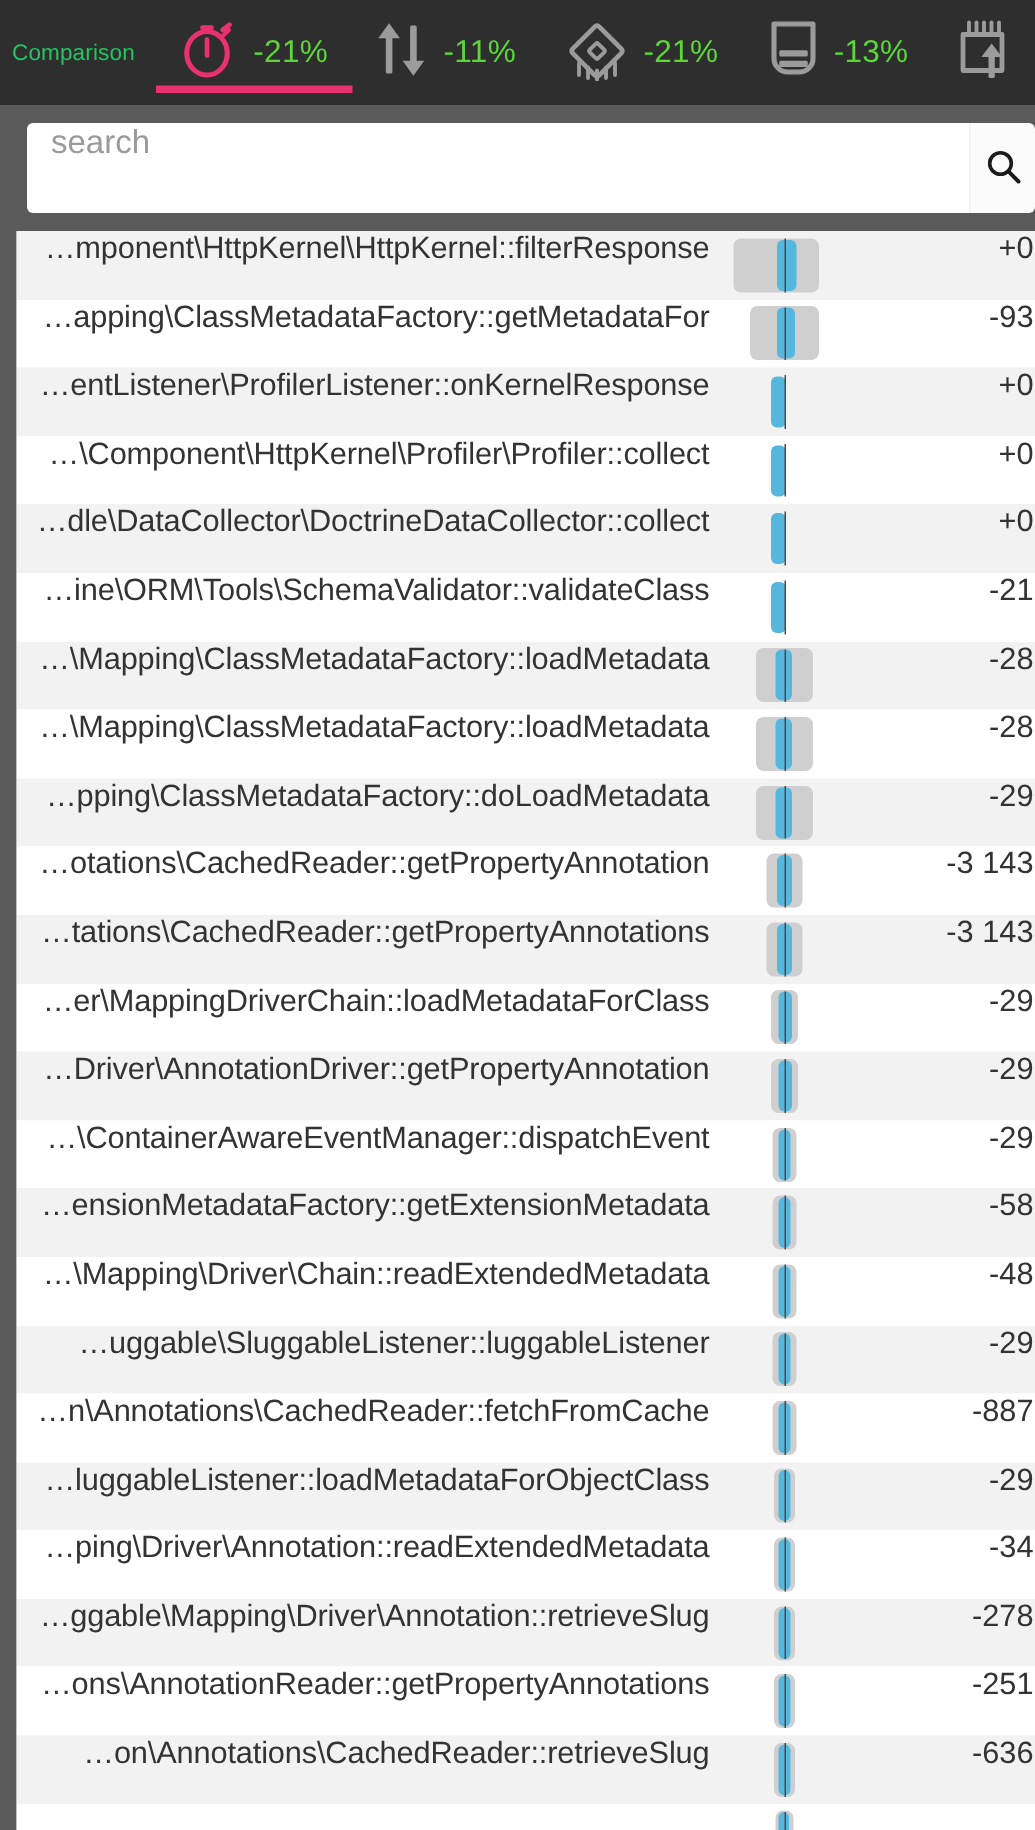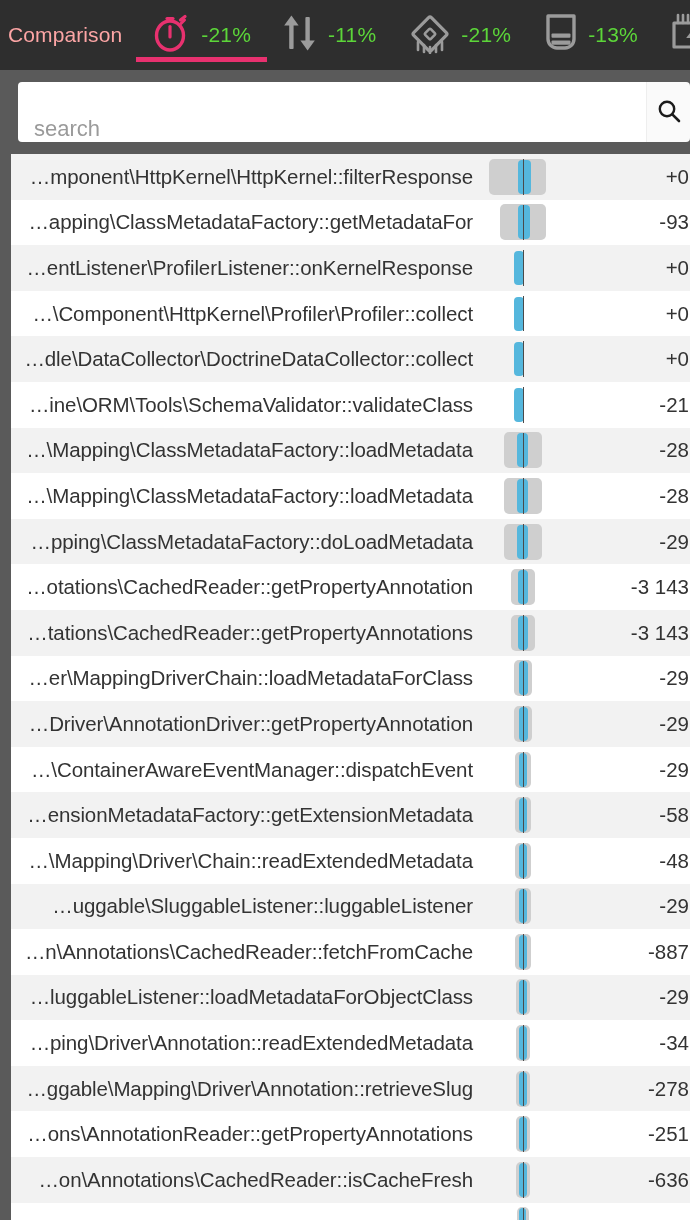--- a/index.html
+++ b/index.html
@@ -16,22 +16,22 @@
   #topbar {
     position: relative;
     height: 70px;
     background: #2e2e2e;
     display: flex;
     align-items: center;
     overflow: hidden;
     white-space: nowrap;
   }
   .tb-title {
-    color: #fca5a5;
-    font-size: 21px;
+    color: #22c55e;
+    font-size: 15px;
     padding-left: 8px;
     padding-right: 14px;
     letter-spacing: .1px;
     flex: 0 0 auto;
   }
   .tab {
     position: relative;
     height: 54px;
     display: flex;
     align-items: center;
@@ -61,21 +61,21 @@
     background: #5a5a5a;
     padding: 12px 0 12px 18px;
     display: flex;
     align-items: stretch;
   }
   #searchbox {
     flex: 1 1 auto;
     background: #ffffff;
     border-radius: 4px 0 0 4px;
     display: flex;
-    align-items: flex-end;
+    align-items: flex-start;
     padding: 0 16px;
   }
   #searchinput {
     width: 100%;
     border: none;
     outline: none;
     font-family: "Liberation Sans", sans-serif;
     font-size: 22px;
     color: #3d3d3d;
     background: transparent;
@@ -104,21 +104,21 @@
   }
   #list {
     background: #ffffff;
     height: 100%;
     overflow: hidden;
   }
   .row {
     position: relative;
     height: 45.6px;
     display: flex;
-    align-items: center;
+    align-items: flex-start;
     background: #ffffff;
   }
   .row.alt { background: #f2f2f2; }
 
   .row-label {
     flex: 0 0 470px;
     text-align: right;
     padding-right: 8px;
     font-size: 20.5px;
     color: #333333;
@@ -445,21 +445,21 @@
       <div class="row">
         <div class="row-label">…ons\AnnotationReader::getPropertyAnnotations</div>
         <div class="row-bar">
           <div class="bar-gray" style="left:35px;width:14px;"></div>
           <div class="bar-blue" style="left:38px;width:8px;"></div>
           <div class="bar-zero"></div>
         </div>
         <div class="row-value">-251</div>
       </div>
       <div class="row alt">
-        <div class="row-label">…on\Annotations\CachedReader::isCacheFresh</div>
+        <div class="row-label">…on\Annotations\CachedReader::retrieveSlug</div>
         <div class="row-bar">
           <div class="bar-gray" style="left:35px;width:14px;"></div>
           <div class="bar-blue" style="left:38px;width:8px;"></div>
           <div class="bar-zero"></div>
         </div>
         <div class="row-value">-636</div>
       </div>
       <div class="row">
         <div class="row-label"></div>
         <div class="row-bar">

